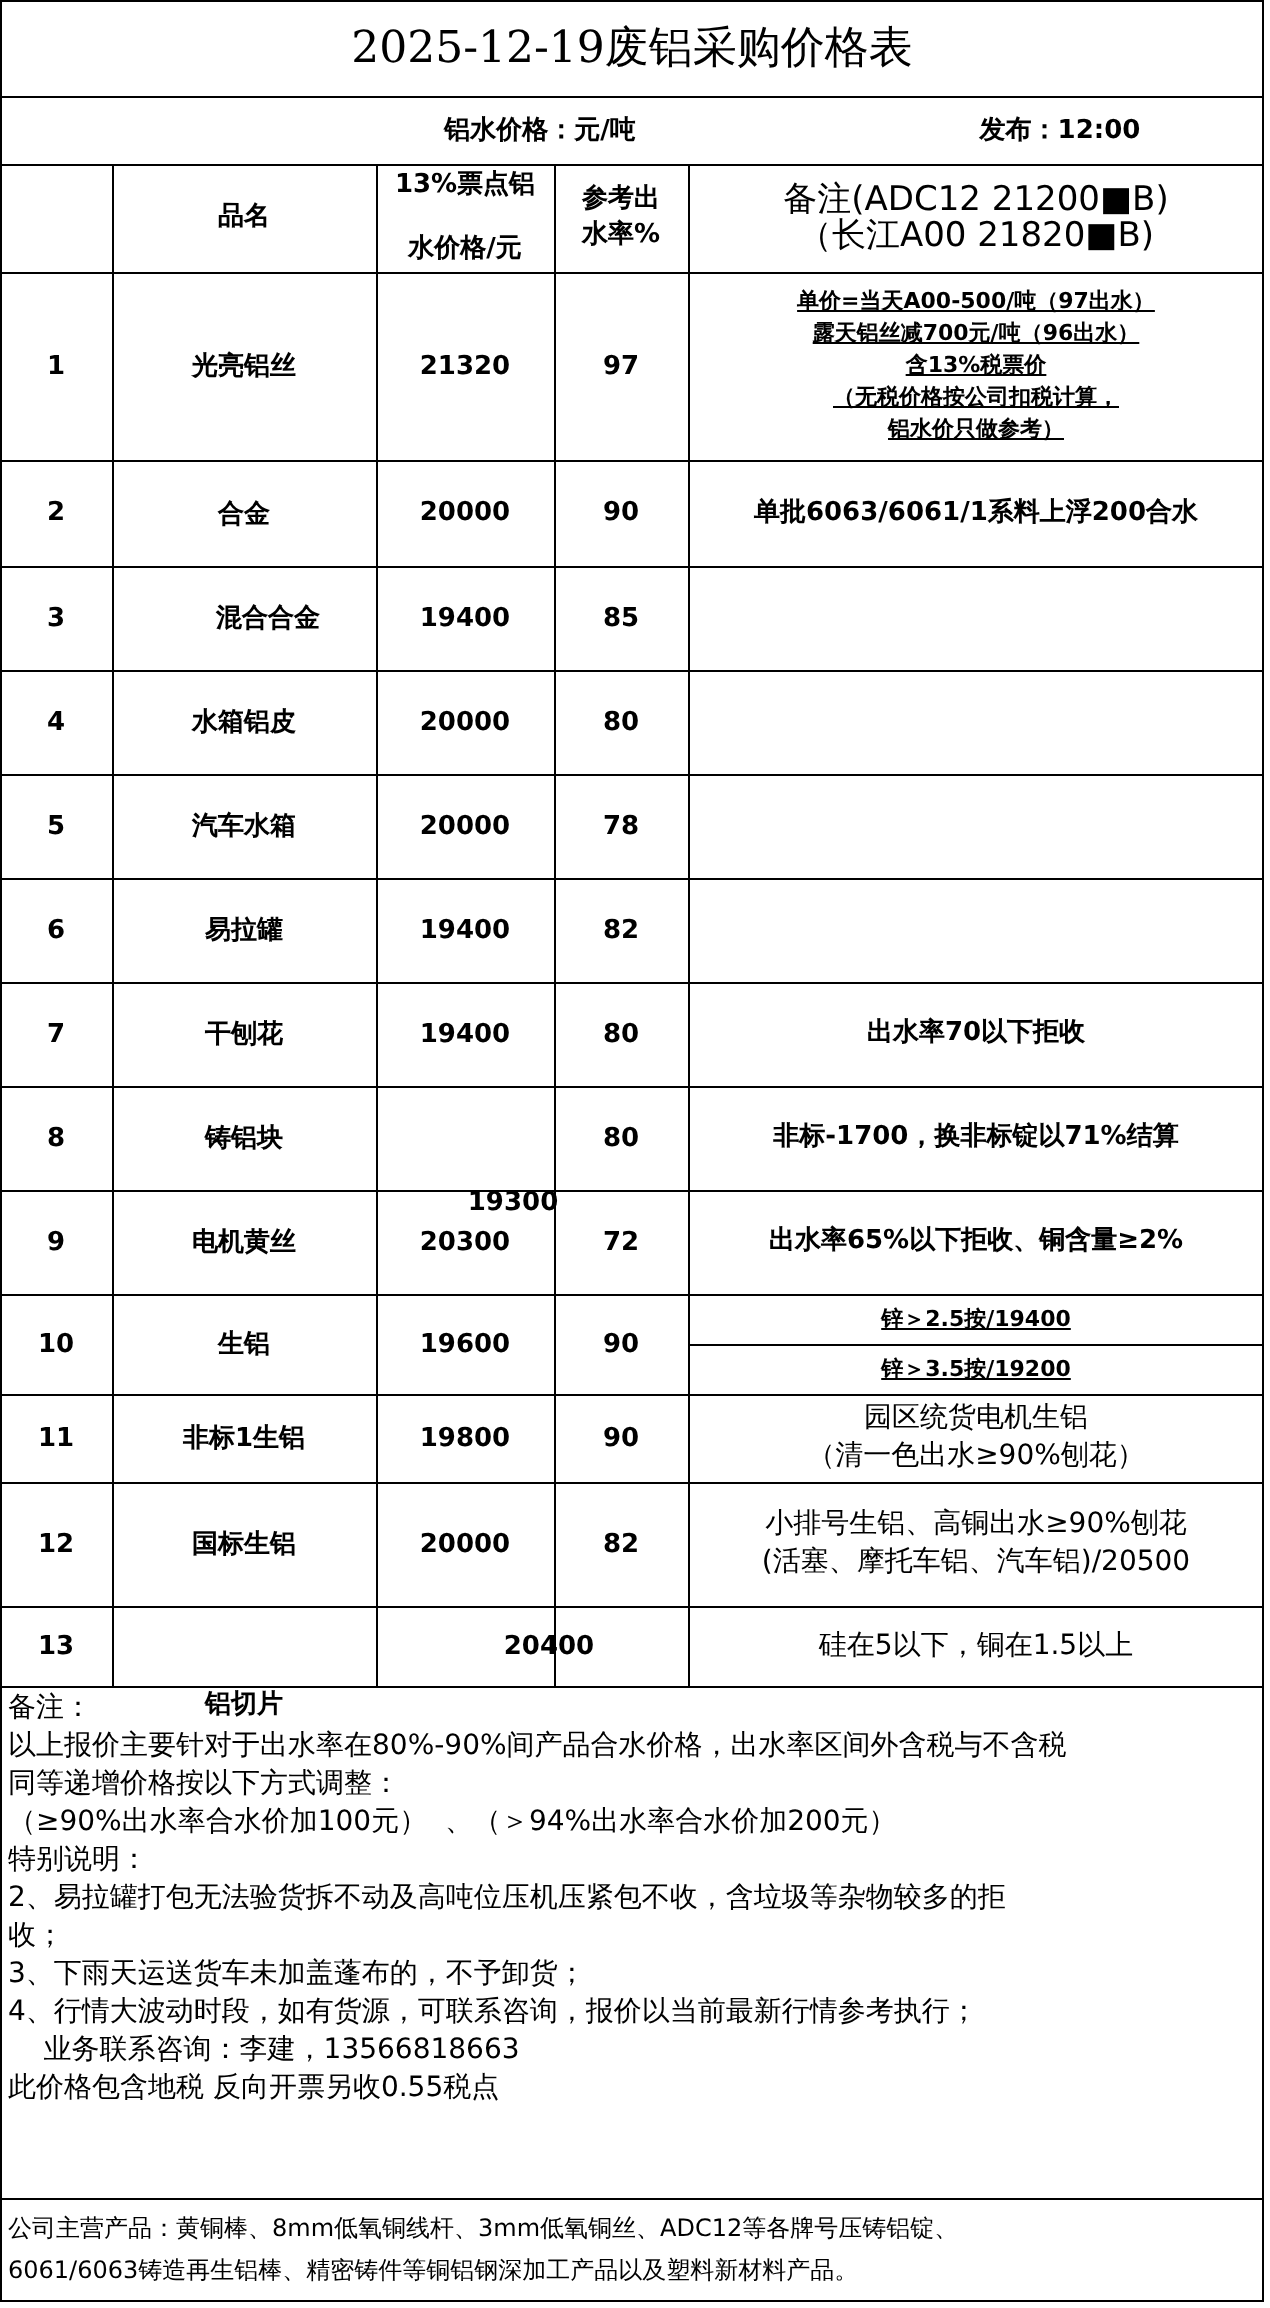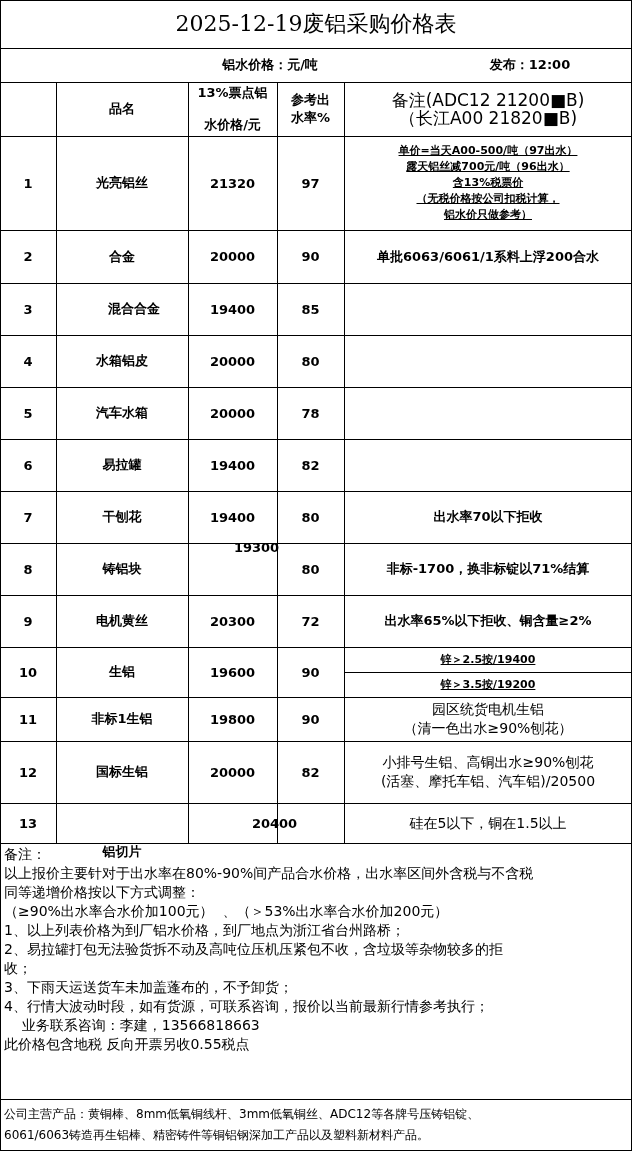--- a/index.html
+++ b/index.html
@@ -110,21 +110,21 @@
     <div class="cell note" style="left: 344px; top: 439px; width: 288px; height: 52px;"></div>
     <div class="cell num" style="left: 0px; top: 491px; width: 56px; height: 52px;">7</div>
     <div class="cell name" style="left: 56px; top: 491px; width: 132px; height: 52px;">干刨花</div>
     <div class="cell num" style="left: 188px; top: 491px; width: 89px; height: 52px;">19400</div>
     <div class="cell num" style="left: 277px; top: 491px; width: 67px; height: 52px;">80</div>
     <div class="cell note" style="left: 344px; top: 491px; width: 288px; height: 52px;">
       <span>出水率70以下拒收</span>
     </div>
     <div class="cell num" style="left: 0px; top: 543px; width: 56px; height: 52px;">8</div>
     <div class="cell name" style="left: 56px; top: 543px; width: 132px; height: 52px;">铸铝块</div>
-    <div class="cell num" style="left: 188px; top: 521px; width: 89px; height: 52px; padding-left: 48px;">19300</div>
+    <div class="cell num" style="left: 188px; top: 575px; width: 89px; height: 52px; padding-left: 48px;">19300</div>
     <div class="cell num" style="left: 277px; top: 543px; width: 67px; height: 52px;">80</div>
     <div class="cell note" style="left: 344px; top: 543px; width: 288px; height: 52px;">
       <span>非标-1700，换非标锭以71%结算</span>
     </div>
     <div class="cell num" style="left: 0px; top: 595px; width: 56px; height: 52px;">9</div>
     <div class="cell name" style="left: 56px; top: 595px; width: 132px; height: 52px;">电机黄丝</div>
     <div class="cell num" style="left: 188px; top: 595px; width: 89px; height: 52px;">20300</div>
     <div class="cell num" style="left: 277px; top: 595px; width: 67px; height: 52px;">72</div>
     <div class="cell note" style="left: 344px; top: 595px; width: 288px; height: 52px;">
       <span>出水率65%以下拒收、铜含量≥2%</span>
@@ -157,22 +157,22 @@
     <div class="cell num" style="left: 277px; top: 803px; width: 67px; height: 40px;"></div>
     <div class="cell note-lg" style="left: 344px; top: 803px; width: 288px; height: 40px;">
       <span>硅在5以下，铜在1.5以上</span>
     </div>
   </div>
 
 <div class="remarks">
   <div>备注：</div>
   <div>以上报价主要针对于出水率在80%-90%间产品合水价格，出水率区间外含税与不含税</div>
   <div>同等递增价格按以下方式调整：</div>
-  <div>（≥90%出水率合水价加100元）  、（＞53%出水率合水价加200元）</div>
-  <div>1、以上列表价格为到厂铝水价格，到厂地点为浙江省台州路桥；</div>
+  <div>（≥90%出水率合水价加100元）  、（＞94%出水率合水价加200元）</div>
+  <div>特别说明：</div>
   <div>2、易拉罐打包无法验货拆不动及高吨位压机压紧包不收，含垃圾等杂物较多的拒</div>
   <div>收；</div>
   <div>3、下雨天运送货车未加盖蓬布的，不予卸货；</div>
   <div>4、行情大波动时段，如有货源，可联系咨询，报价以当前最新行情参考执行；</div>
   <div>    业务联系咨询：李建，13566818663</div>
   <div>此价格包含地税 反向开票另收0.55税点</div>
 </div>
 
 <div class="footer">
   <div>公司主营产品：黄铜棒、8mm低氧铜线杆、3mm低氧铜丝、ADC12等各牌号压铸铝锭、</div>

